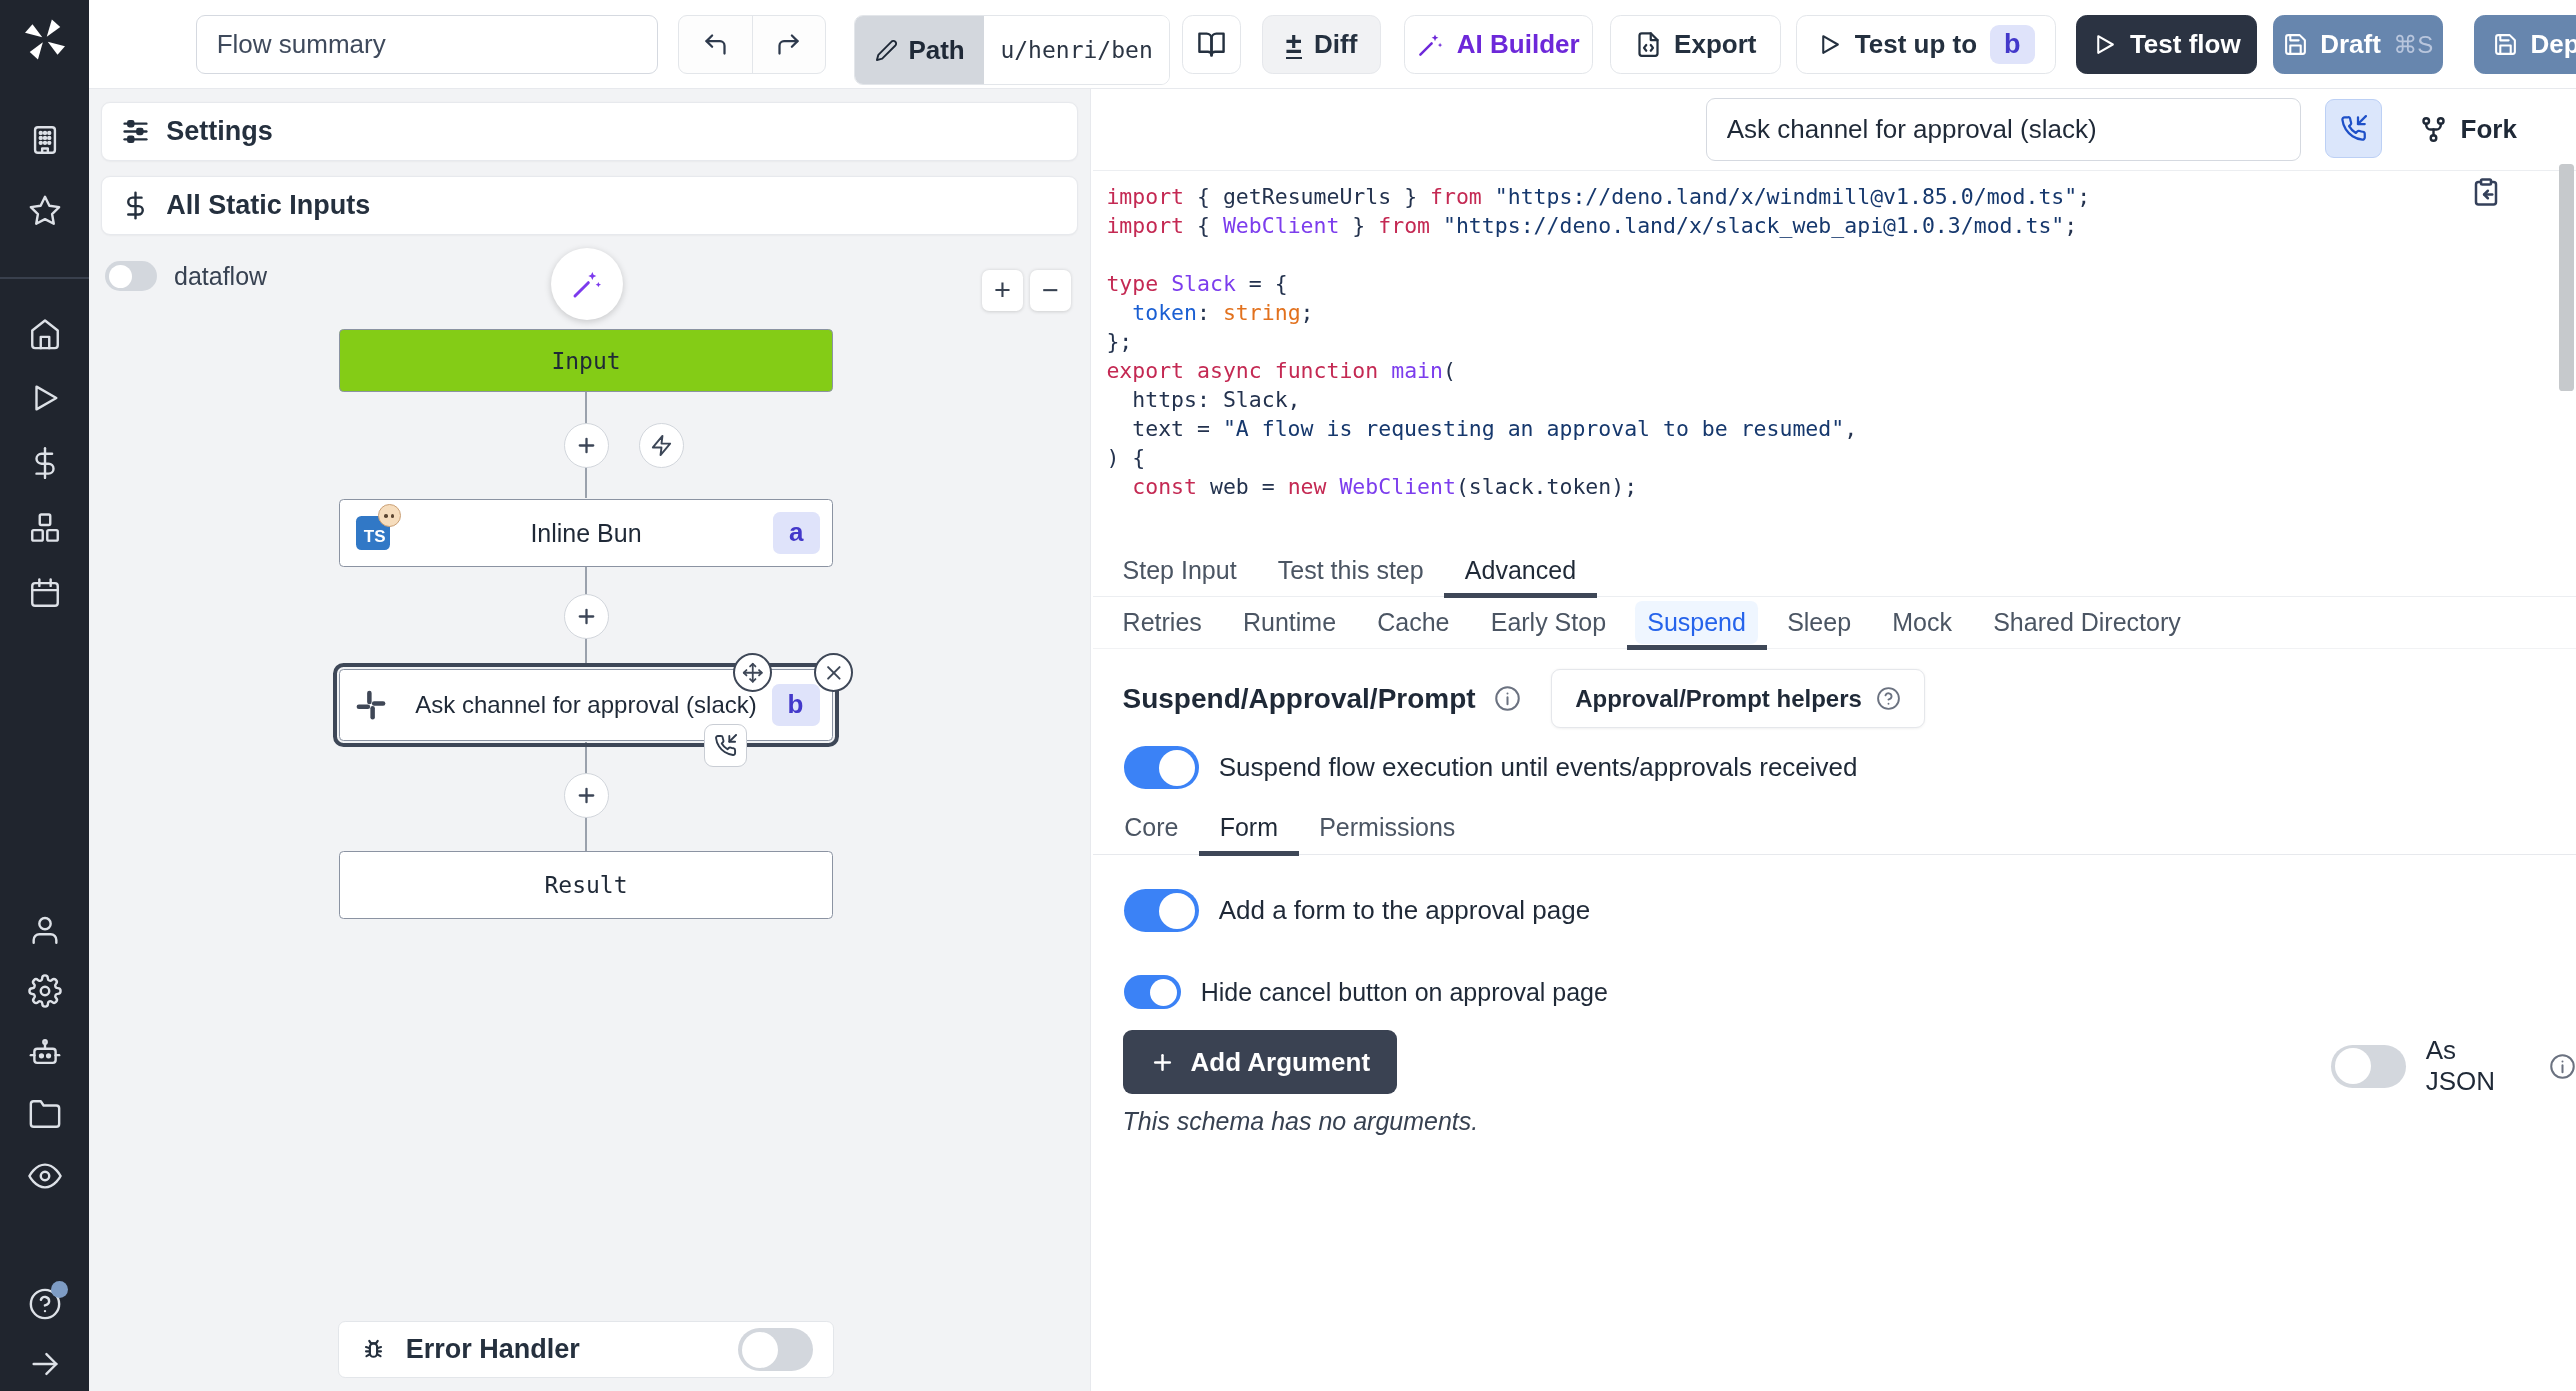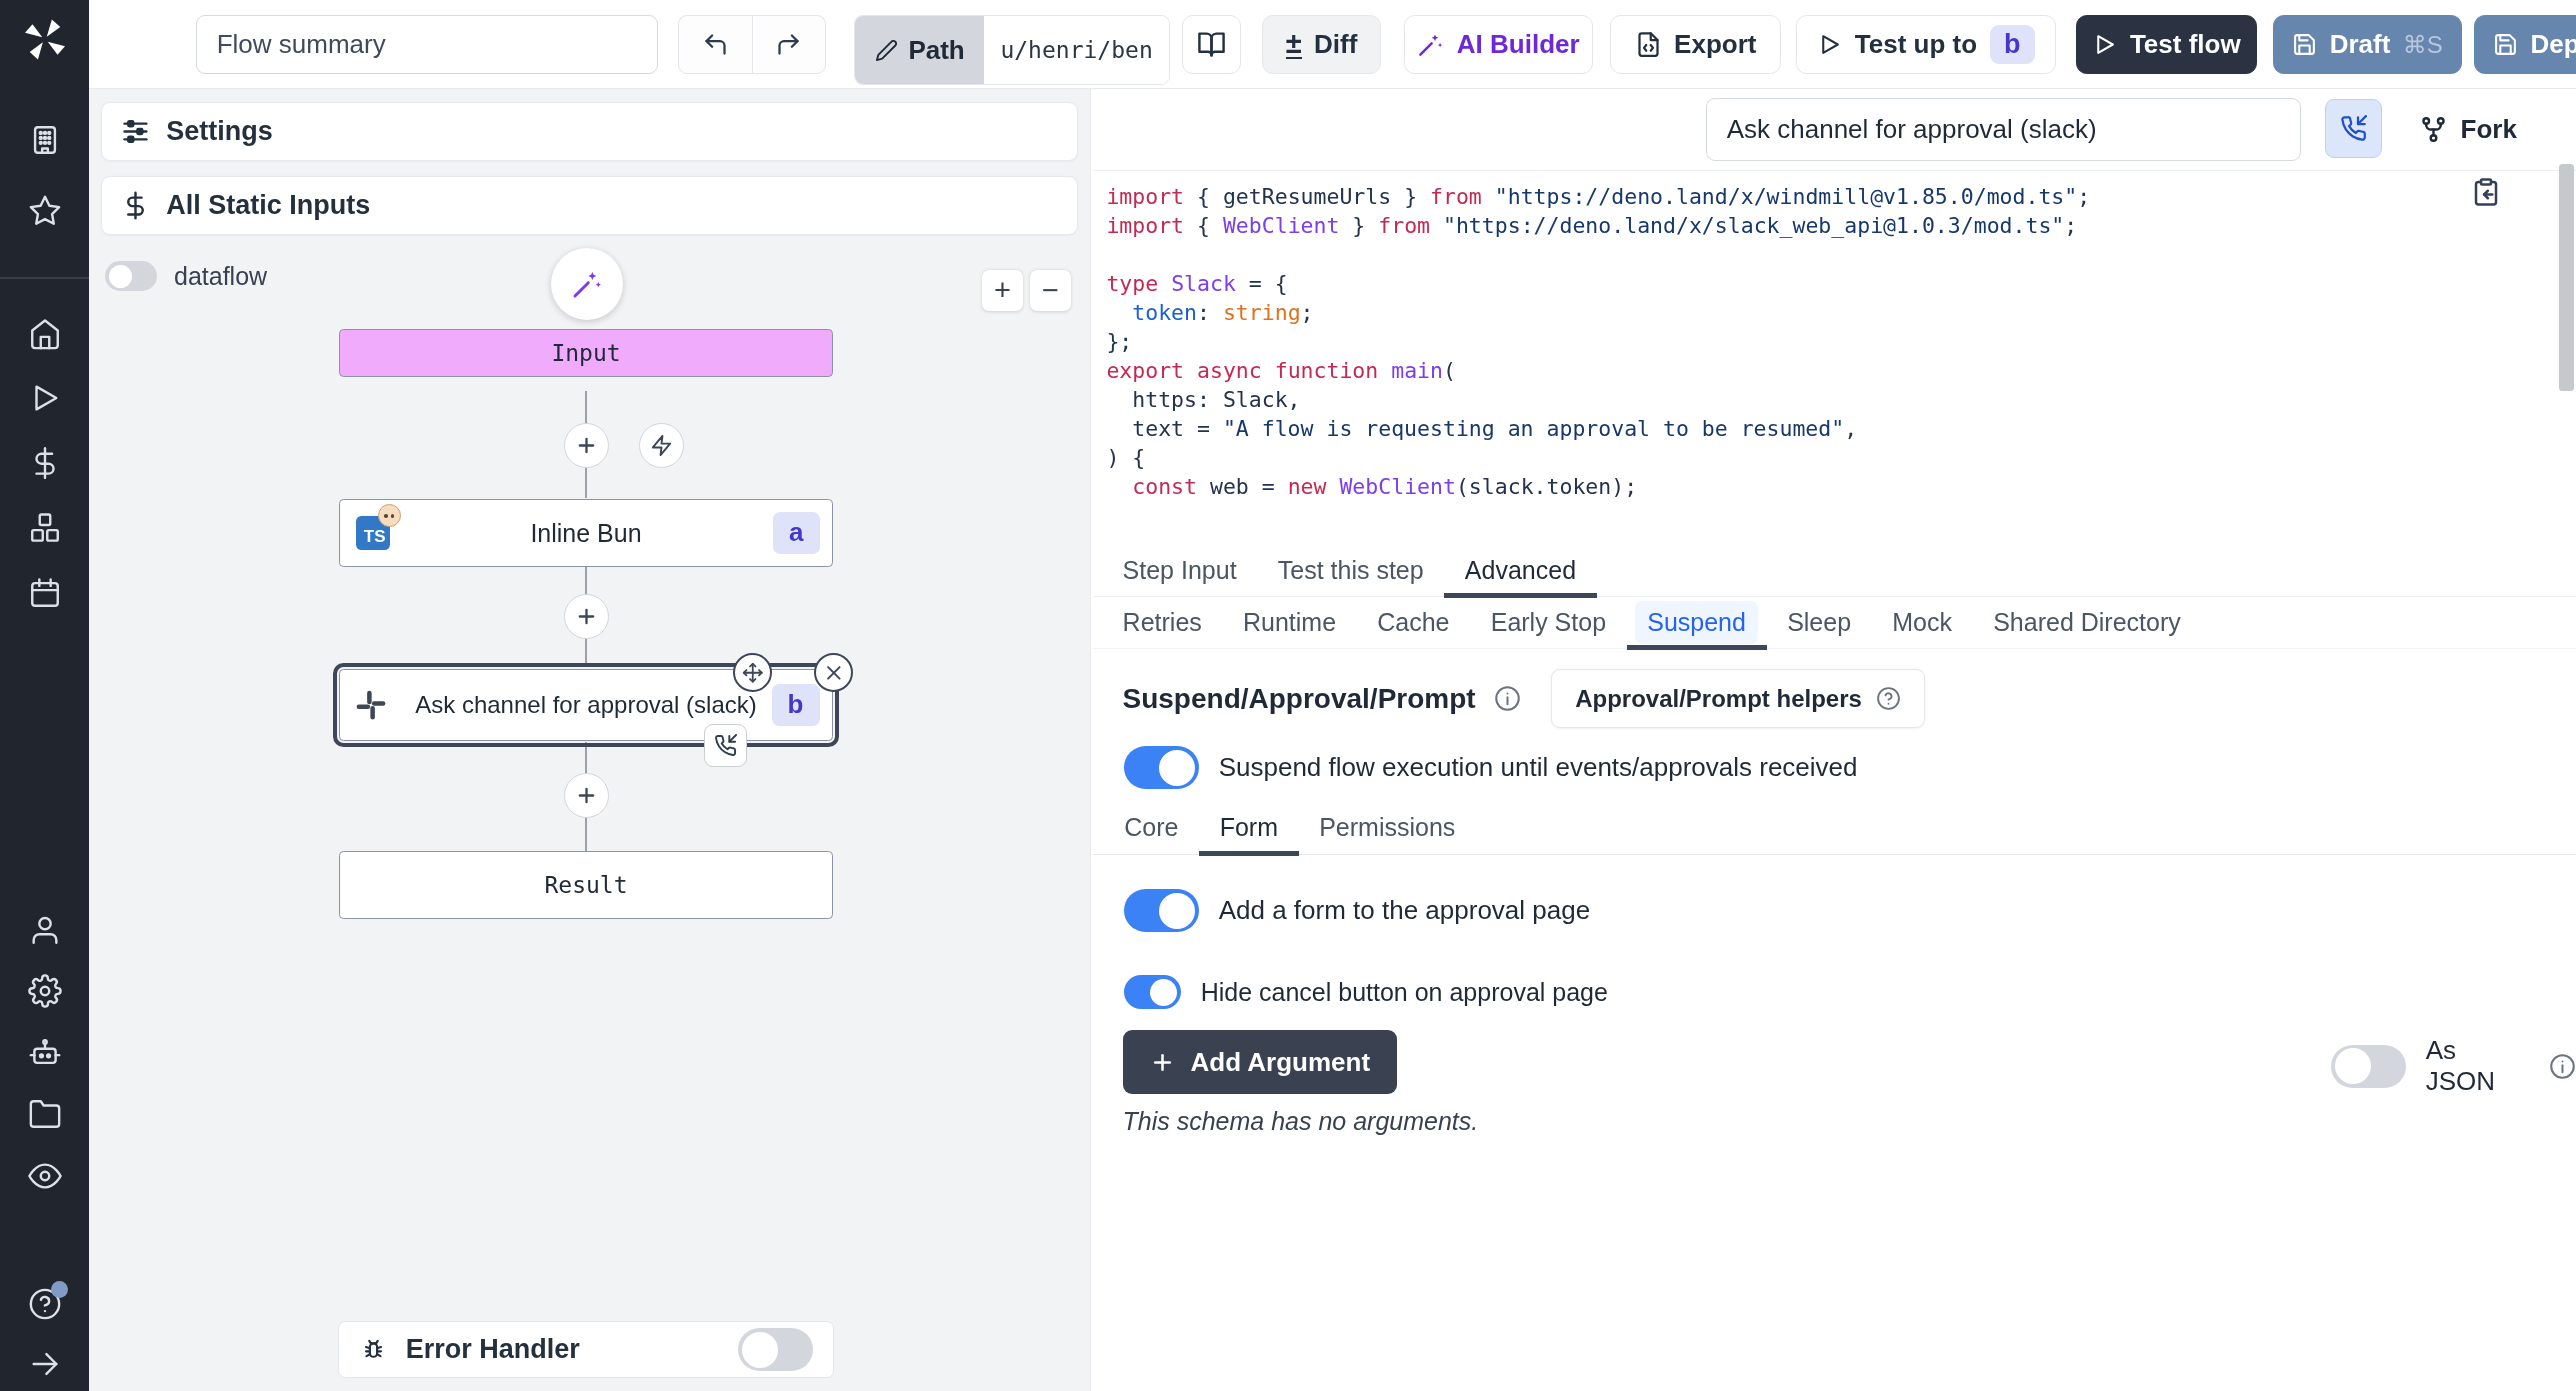--- a/index.html
+++ b/index.html
@@ -331,21 +331,21 @@
       </svg>
       <span>Test up to</span>
       <span class="badge">b</span>
     </div>
     <div class="tb dark-btn" style="left:1987px;width:181px">
       <svg width="25" height="25" viewBox="0 0 24 24" fill="none" stroke="#fff" stroke-width="2" stroke-linejoin="round">
         <polygon points="6 4 20 12 6 20"></polygon>
       </svg>
       <span>Test flow</span>
     </div>
-    <div class="tb slate-btn" style="left:2184px;width:189px">
+    <div class="tb slate-btn" style="left:2184px;width:170px">
       <svg width="25" height="25" viewBox="0 0 24 24" fill="none" stroke="#fff" stroke-width="2" stroke-linecap="round" stroke-linejoin="round">
         <path d="M19 21H5a2 2 0 0 1-2-2V5a2 2 0 0 1 2-2h11l5 5v11a2 2 0 0 1-2 2z"></path>
           <polyline points="17 21 17 13 7 13 7 21"></polyline>
           <polyline points="7 3 7 8 15 8"></polyline>
       </svg>
       <span>Draft</span>
       <span class="kbd">⌘S</span>
     </div>
     <div class="tb slate-btn" style="left:2385px;width:162px">
       <svg width="25" height="25" viewBox="0 0 24 24" fill="none" stroke="#fff" stroke-width="2" stroke-linecap="round" stroke-linejoin="round">
@@ -392,21 +392,21 @@
         <path d="M20.5 10.5l.6 1.4 1.4.6-1.4.6-.6 1.4-.6-1.4-1.4-.6 1.4-.6z" fill="currentColor" stroke="none"></path>
       </svg>
     </div>
     <div class="zoom-btn" style="left:893px">+</div>
     <div class="zoom-btn" style="left:941px">−</div>
 
     <div class="conn" style="top:302px;height:107px"></div>
     <div class="conn" style="top:478px;height:99px"></div>
     <div class="conn" style="top:653px;height:109px"></div>
 
-    <div class="gnode mono" style="top:240px;height:48px;background:#f0abfc">
+    <div class="gnode mono" style="top:240px;height:63px;background:#84cc16">
       <span class="nlabel">Input</span>
     </div>
 
     <div class="node-plus" style="left:475px;top:334px">
       <svg width="23" height="23" viewBox="0 0 24 24" fill="none" stroke="currentColor" stroke-width="2.4" stroke-linecap="round">
         <line x1="12" y1="5" x2="12" y2="19"></line>
           <line x1="5" y1="12" x2="19" y2="12"></line>
       </svg>
     </div>
     <div class="node-plus" style="left:550px;top:334px">

